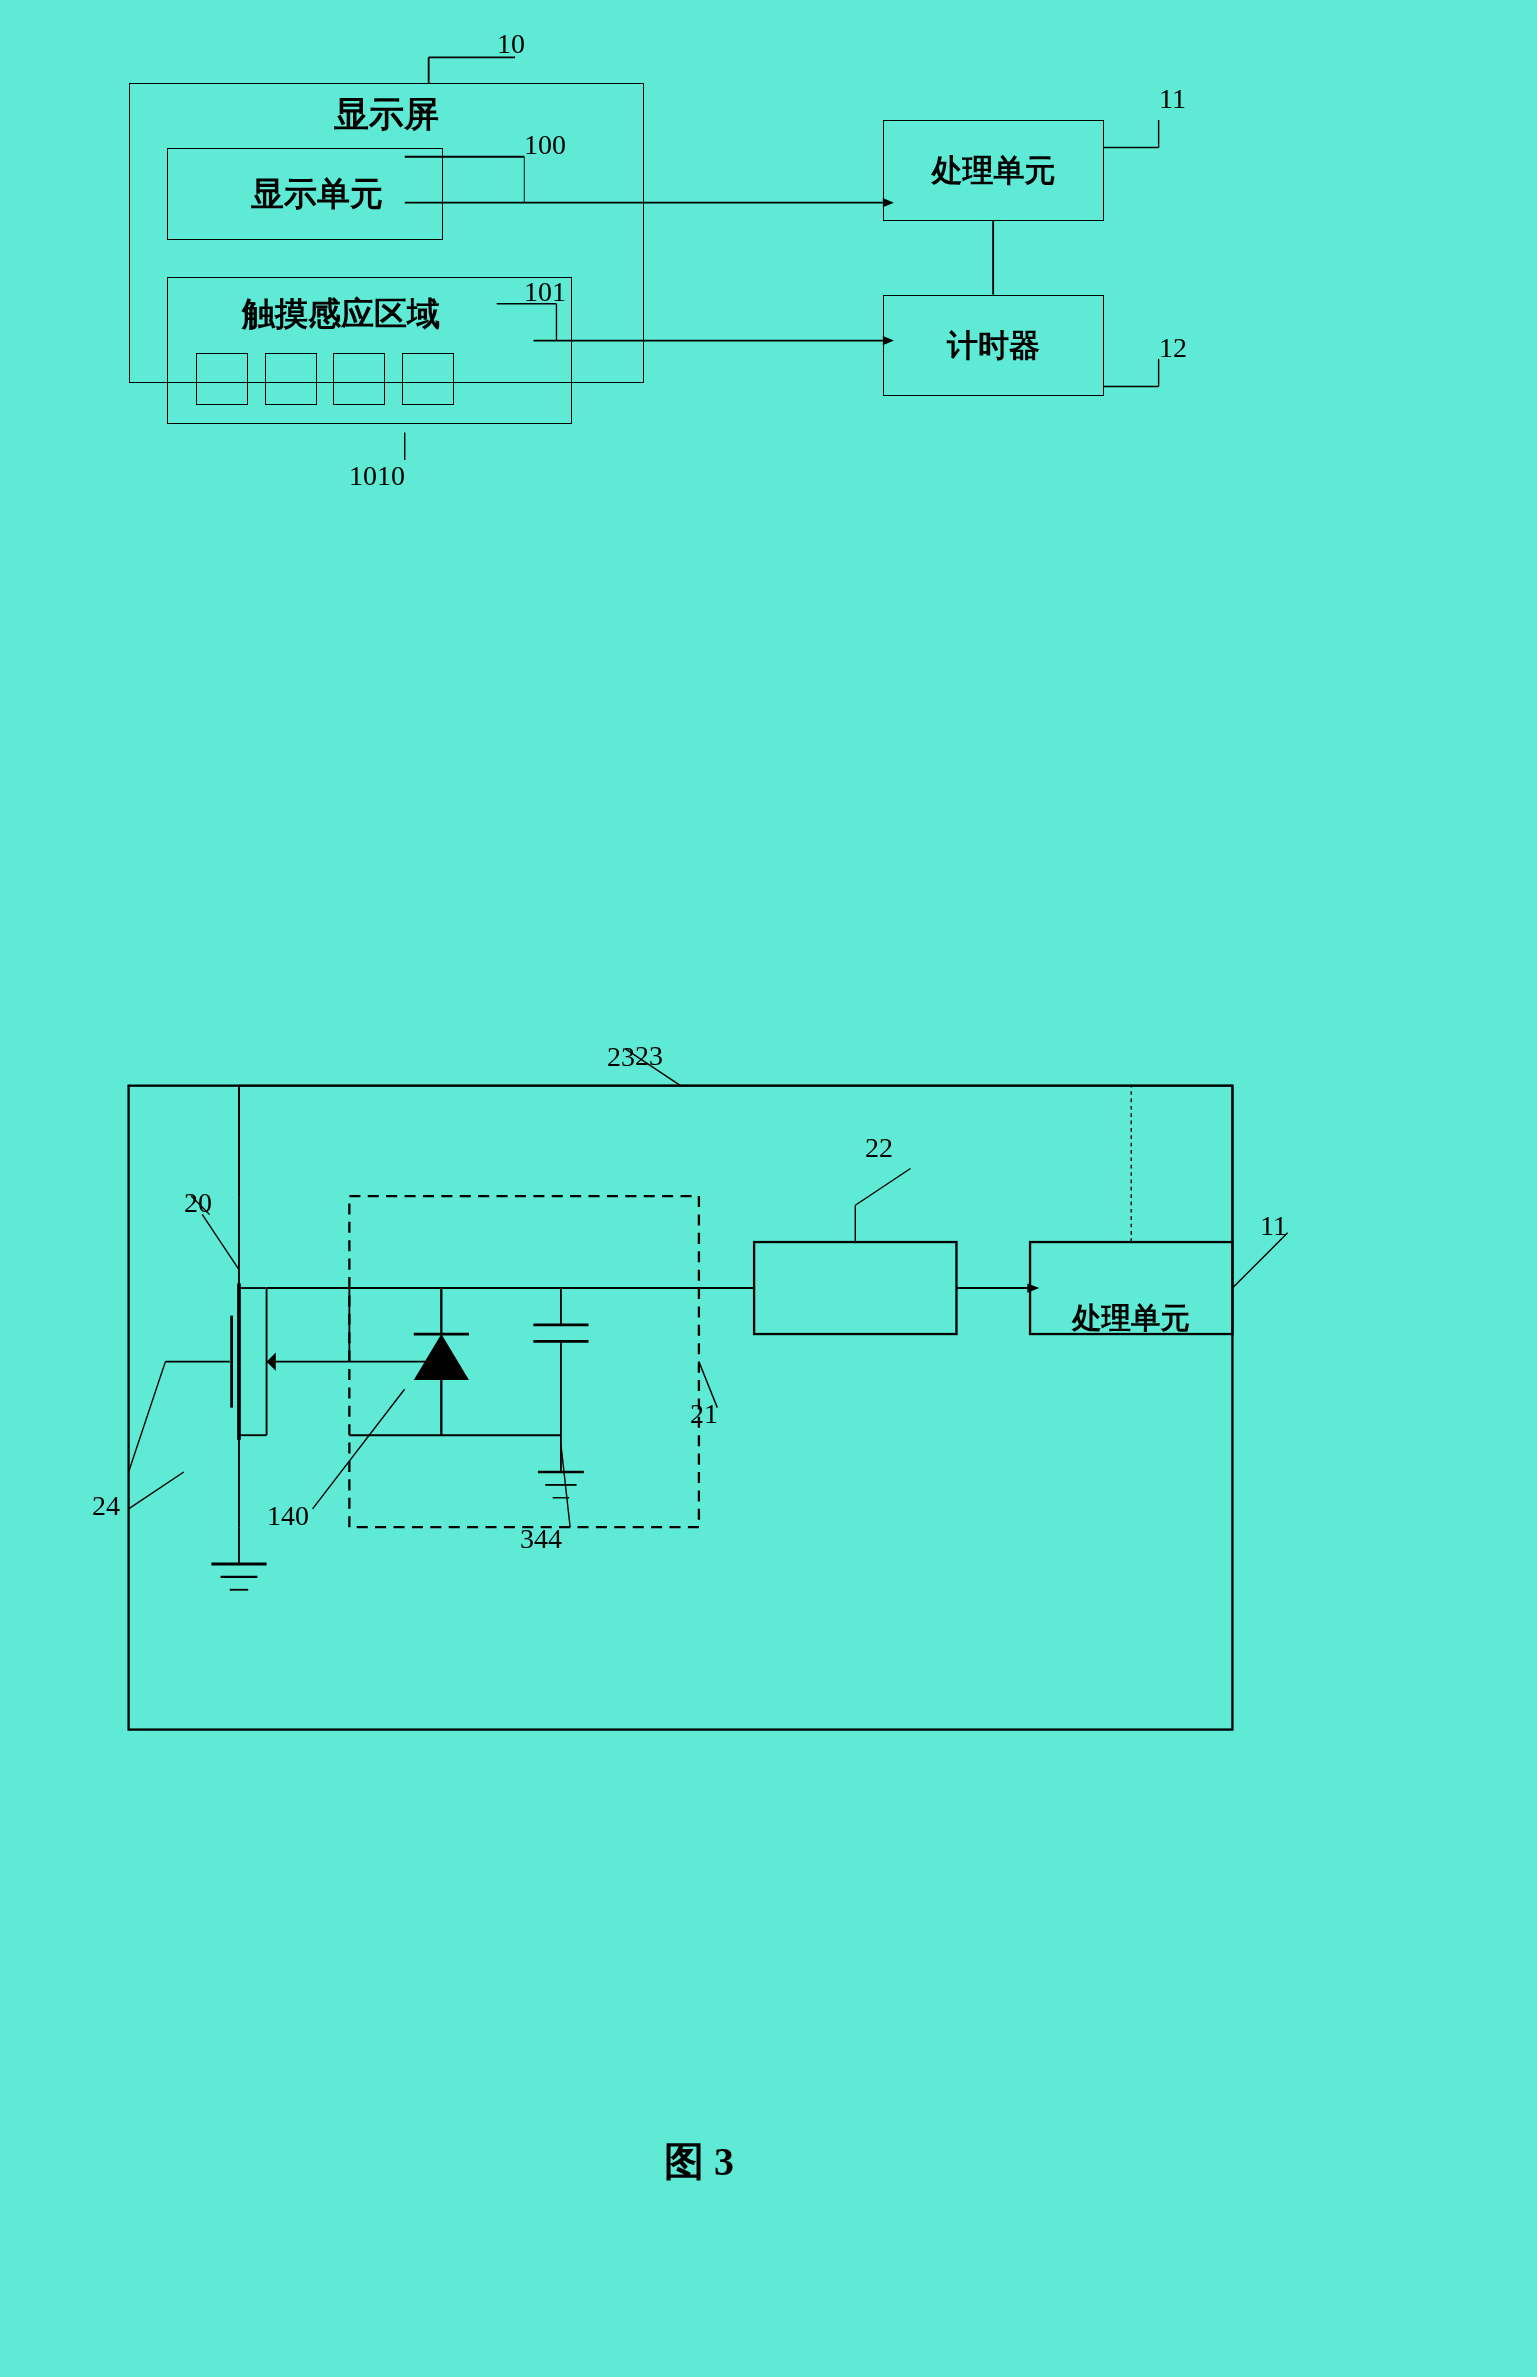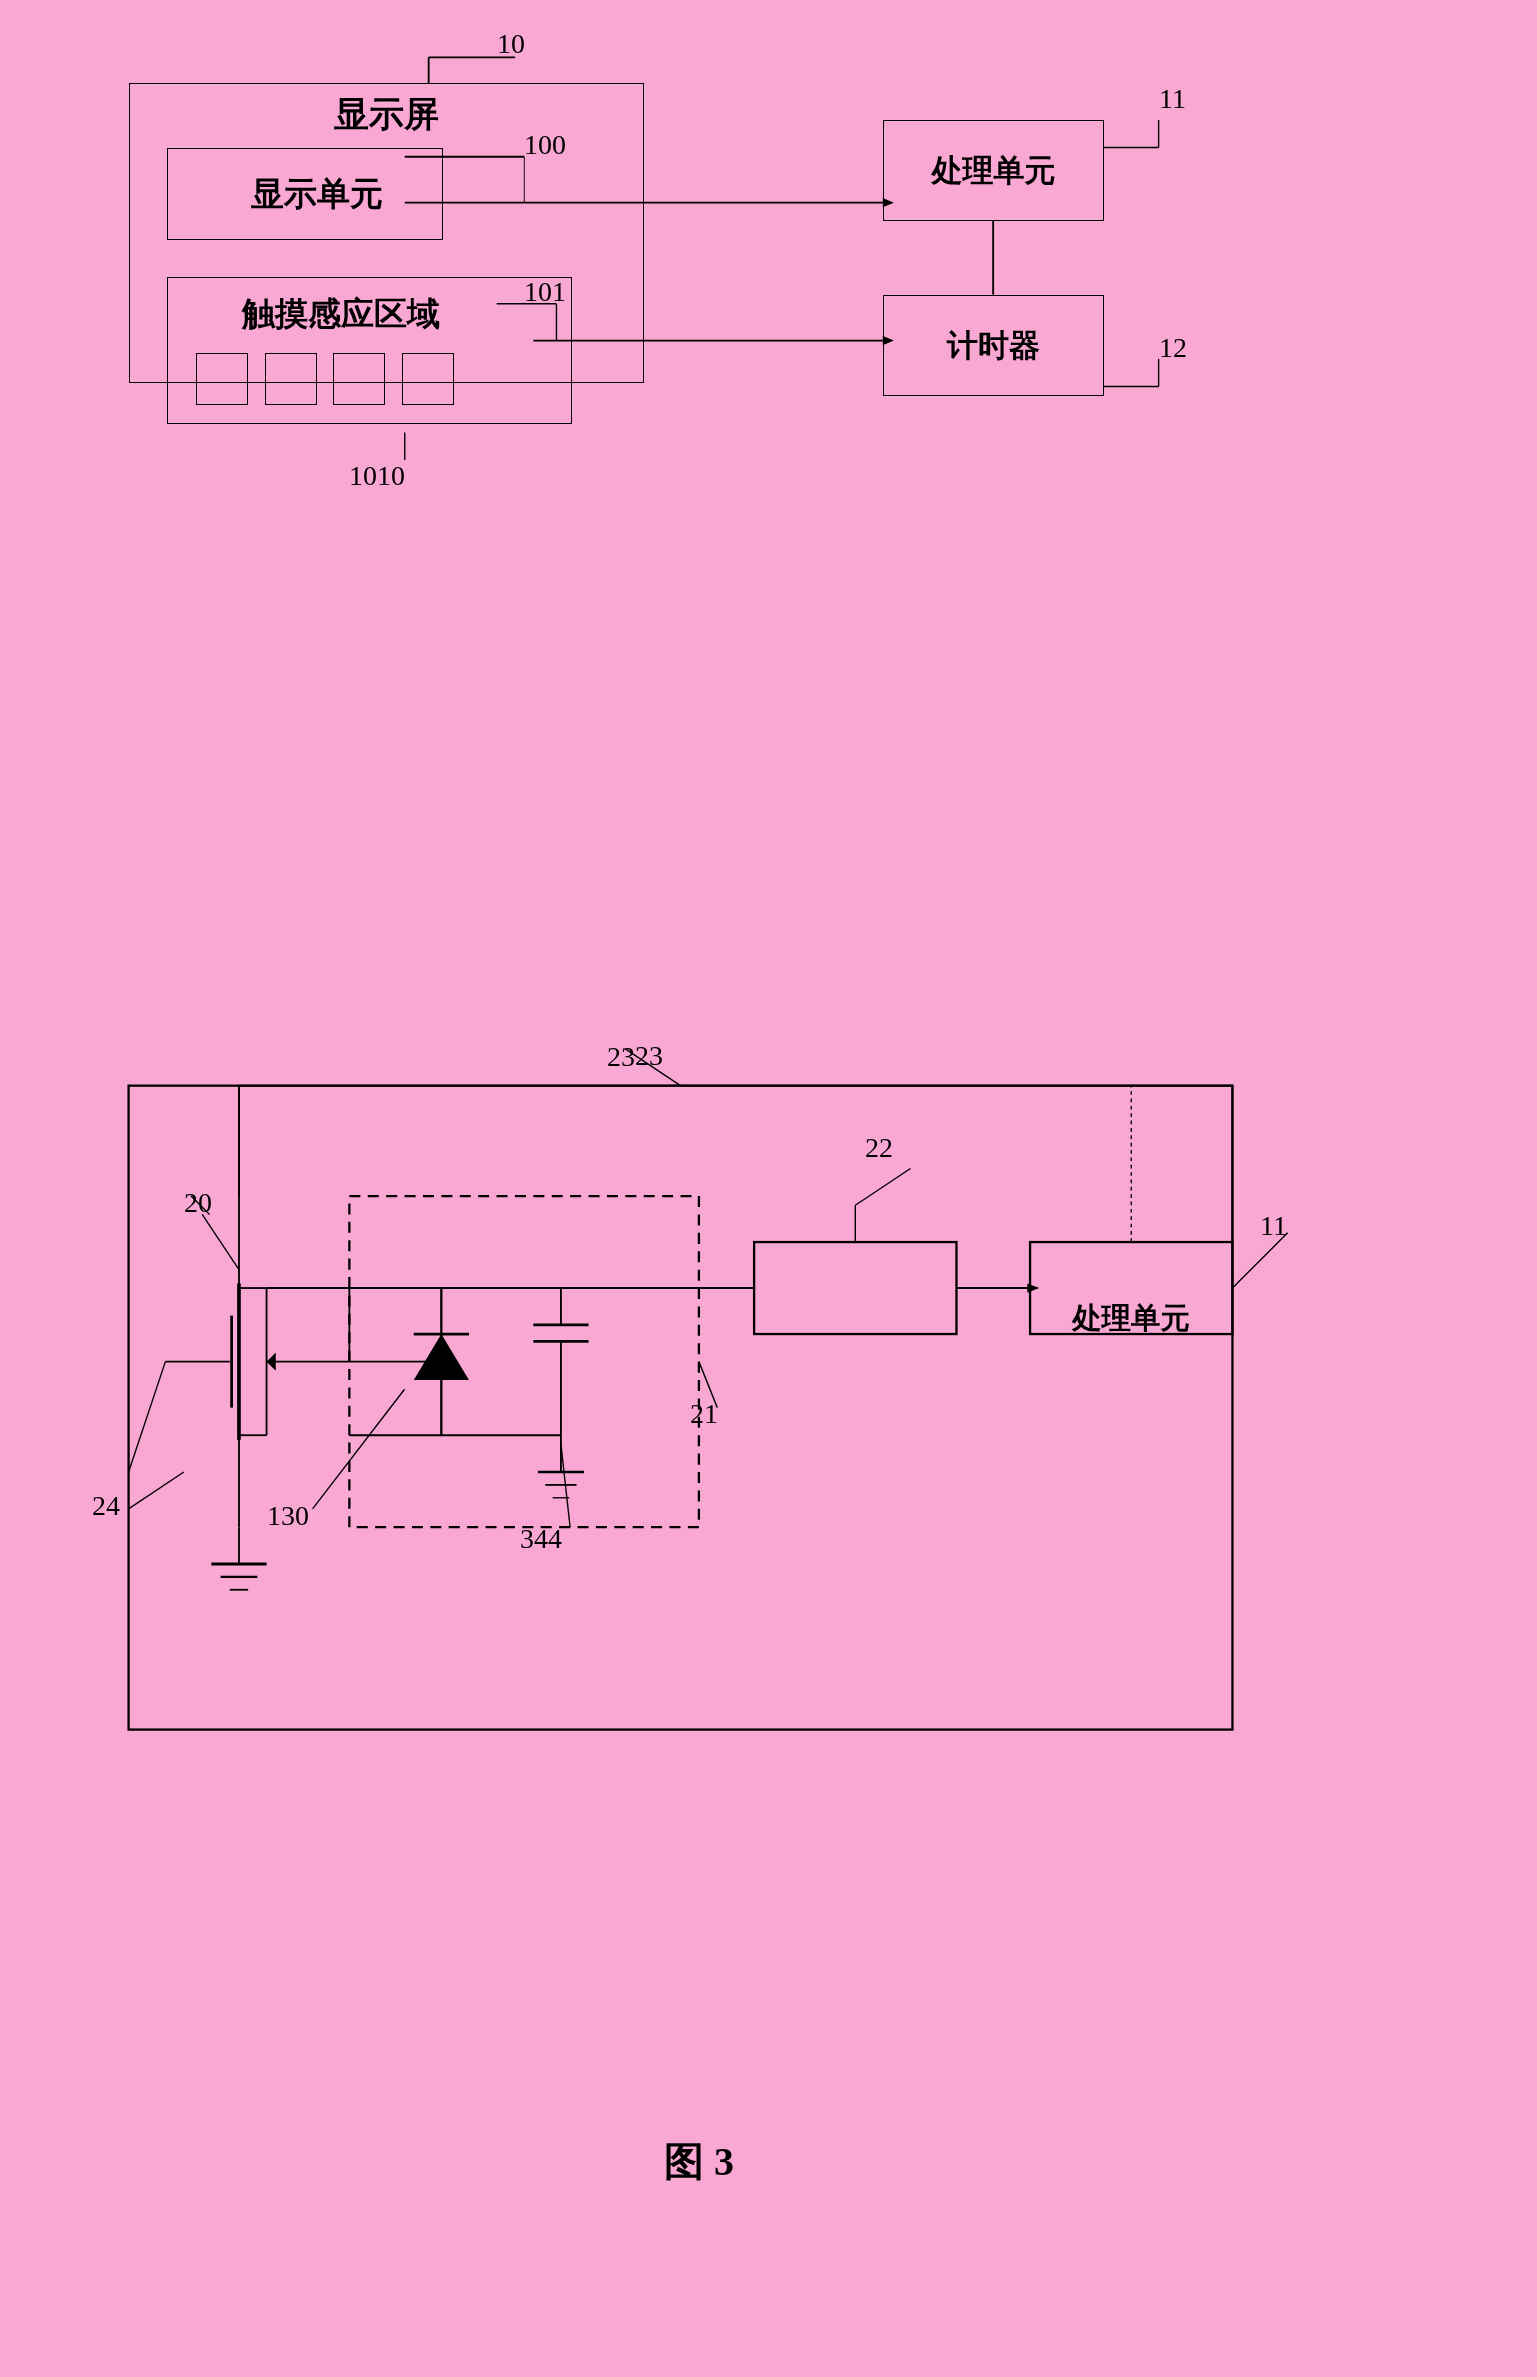--- a/index.html
+++ b/index.html
@@ -7,21 +7,21 @@
       width: 1537px;
       min-height: 2377px;
       background: #fff;
       font-family: 'SimSun', 'STSong', serif;
       position: relative;
     }
 
     .page-container {
       width: 1537px;
       min-height: 2377px;
-      background: #f9a8d4;
+      background: #5eead4;
       position: relative;
     }
 
     
     .fig2-area {
       position: absolute;
       top: 28px;
       left: 55px;
       width: 1435px;
       height: 570px;
@@ -311,21 +311,21 @@
       <line x1="200" y1="80" x2="200" y2="200" stroke="#000" stroke-width="2"></line>
 
     </svg>
 
     <div class="ref-label" style="top:29.4px;left:552px;">23</div>
 
     <div class="ref-label" style="top:175px;left:129px;">20</div>
 
     <div class="ref-label" style="top:478px;left:37px;">24</div>
 
-    <div class="ref-label" style="top:488px;left:212px;">130</div>
+    <div class="ref-label" style="top:488px;left:212px;">140</div>
 
     <div class="ref-label" style="top:511px;left:465px;">344</div>
 
     <div class="ref-label" style="top:386px;left:635px;">21</div>
 
     <div class="ref-label" style="top:120px;left:810px;">22</div>
 
     <div class="ref-label" style="top:198px;left:1205px;">11</div>
 
     <div style="position:absolute;top:261px;left:975px;width:202px;height:92px;display:flex;align-items:center;justify-content:center;font-size:29.4px;font-weight:bold;">处理单元</div>

